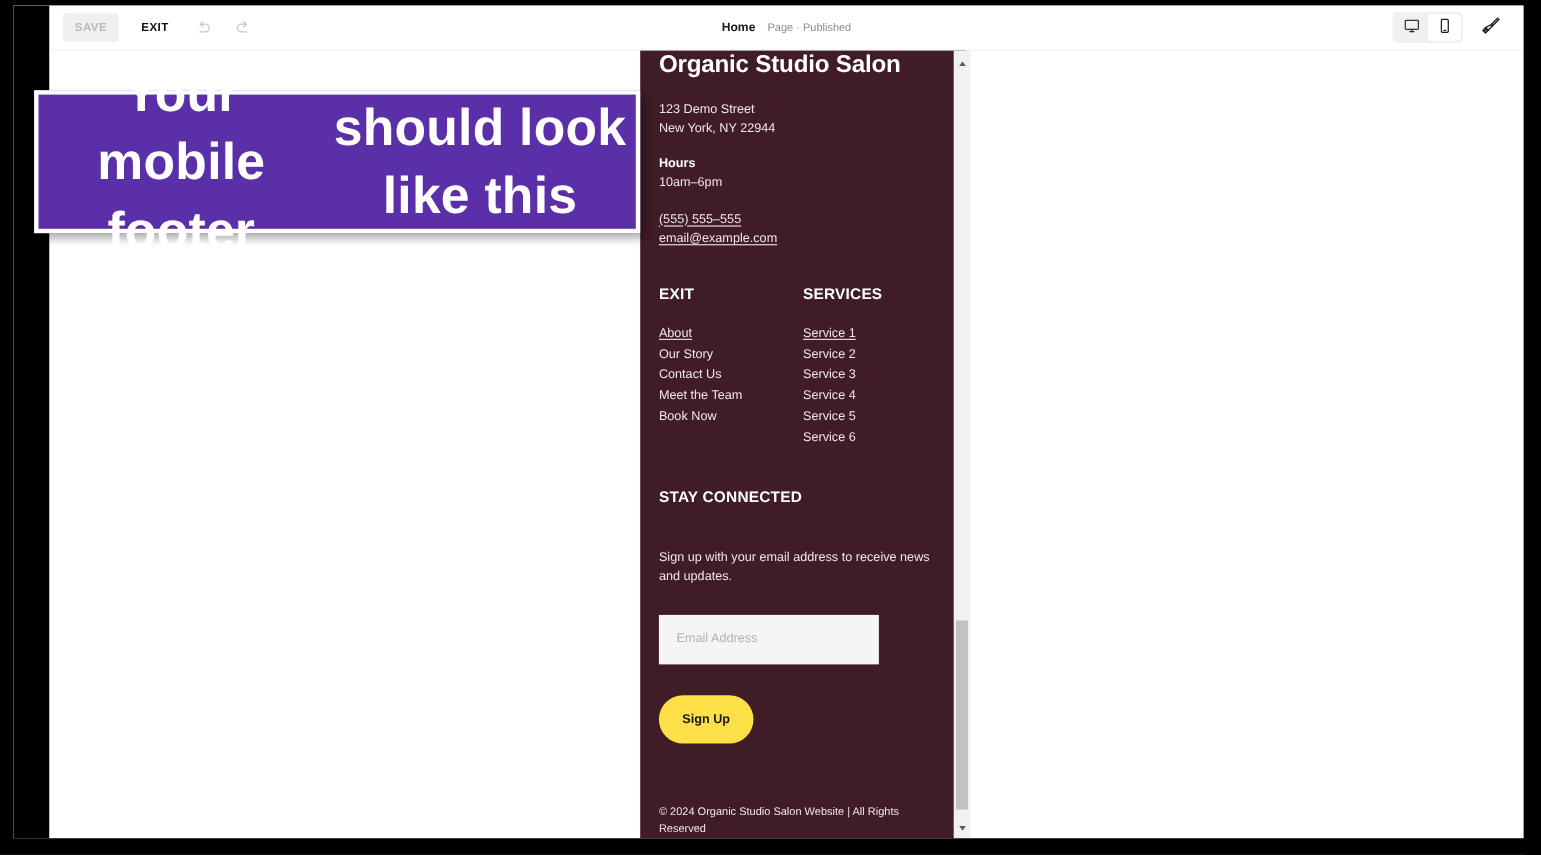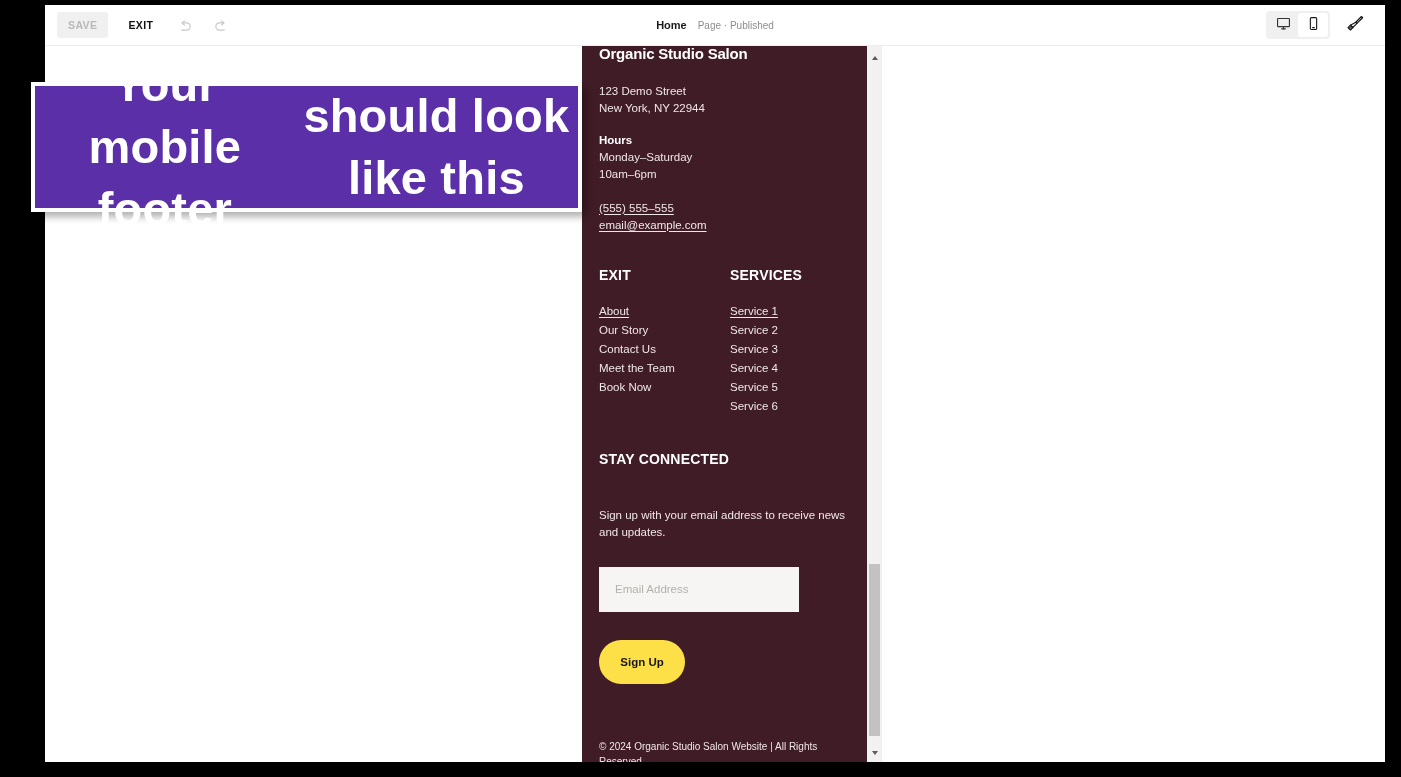--- a/index.html
+++ b/index.html
@@ -24,21 +24,21 @@
     background:#000000;
   }
 
   
   #editor-toolbar{
     position:absolute; left:33px; top:0; right:0; height:41px;
     background:#ffffff;
     border-bottom:1px solid #ededed;
     display:flex; align-items:center;
   }
-  .tb-left{ display:flex; align-items:flex-end; gap:14px; padding-left:12px; }
+  .tb-left{ display:flex; align-items:center; gap:14px; padding-left:12px; }
   #save-button{
     background:#f0f0f0; color:#b9b9b9;
     border:none; border-radius:3px;
     font-size:10.5px; font-weight:700; letter-spacing:.4px;
     padding:7px 11px; cursor:default;
     font-family:"Liberation Sans", sans-serif;
   }
   #exit-button{
     background:transparent; color:#111;
     border:none; font-size:10.5px; font-weight:700; letter-spacing:.4px;
@@ -106,21 +106,21 @@
     width:296px; height:716px;
     background:#401c26;
     overflow:hidden;
   }
   #footer-inner{
     position:absolute; left:0; top:-8px; width:296px;
     padding:0 17px;
     color:#f0e7e9;
   }
   #site-title{
-    font-size:15px; font-weight:700; color:#ffffff;
+    font-size:22px; font-weight:700; color:#ffffff;
     letter-spacing:-.2px; line-height:1.3;
     padding-top:6px;
   }
   .addr{ margin-top:19px; font-size:11.5px; line-height:1.48; color:#efe6e8; }
   .hours-block{ margin-top:15px; font-size:11.5px; line-height:1.48; color:#efe6e8; }
   .hours-label{ font-weight:700; color:#ffffff; }
   .contact-block{ margin-top:17px; font-size:11.5px; line-height:1.5; }
   .contact-block a{
     color:#efe6e8; text-decoration:underline;
     text-underline-offset:2px; display:block;
@@ -270,21 +270,20 @@
 
         <div id="site-title">Organic Studio Salon</div>
 
         <div class="addr">
           <div>123 Demo Street</div>
           <div>New York, NY 22944</div>
         </div>
 
         <div class="hours-block">
           <div class="hours-label">Hours</div>
-          <div>Monday–Saturday</div>
           <div>10am–6pm</div>
         </div>
 
         <div class="contact-block">
           <a href="#">(555) 555–555</a>
           <a href="#">email@example.com</a>
         </div>
 
         <div class="cols">
 

